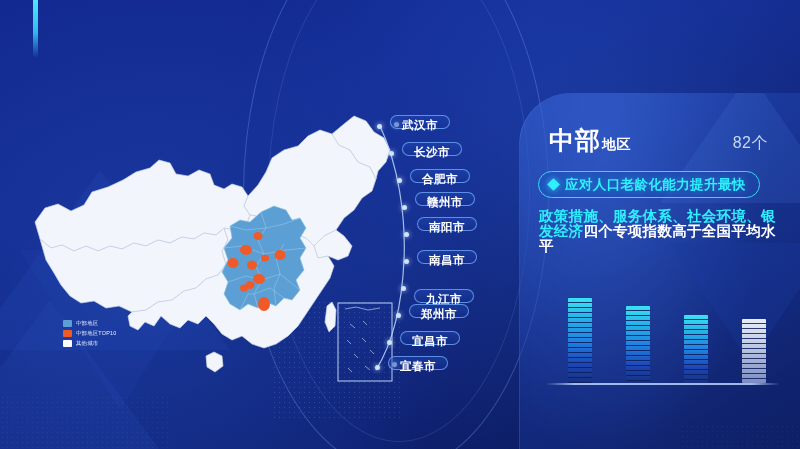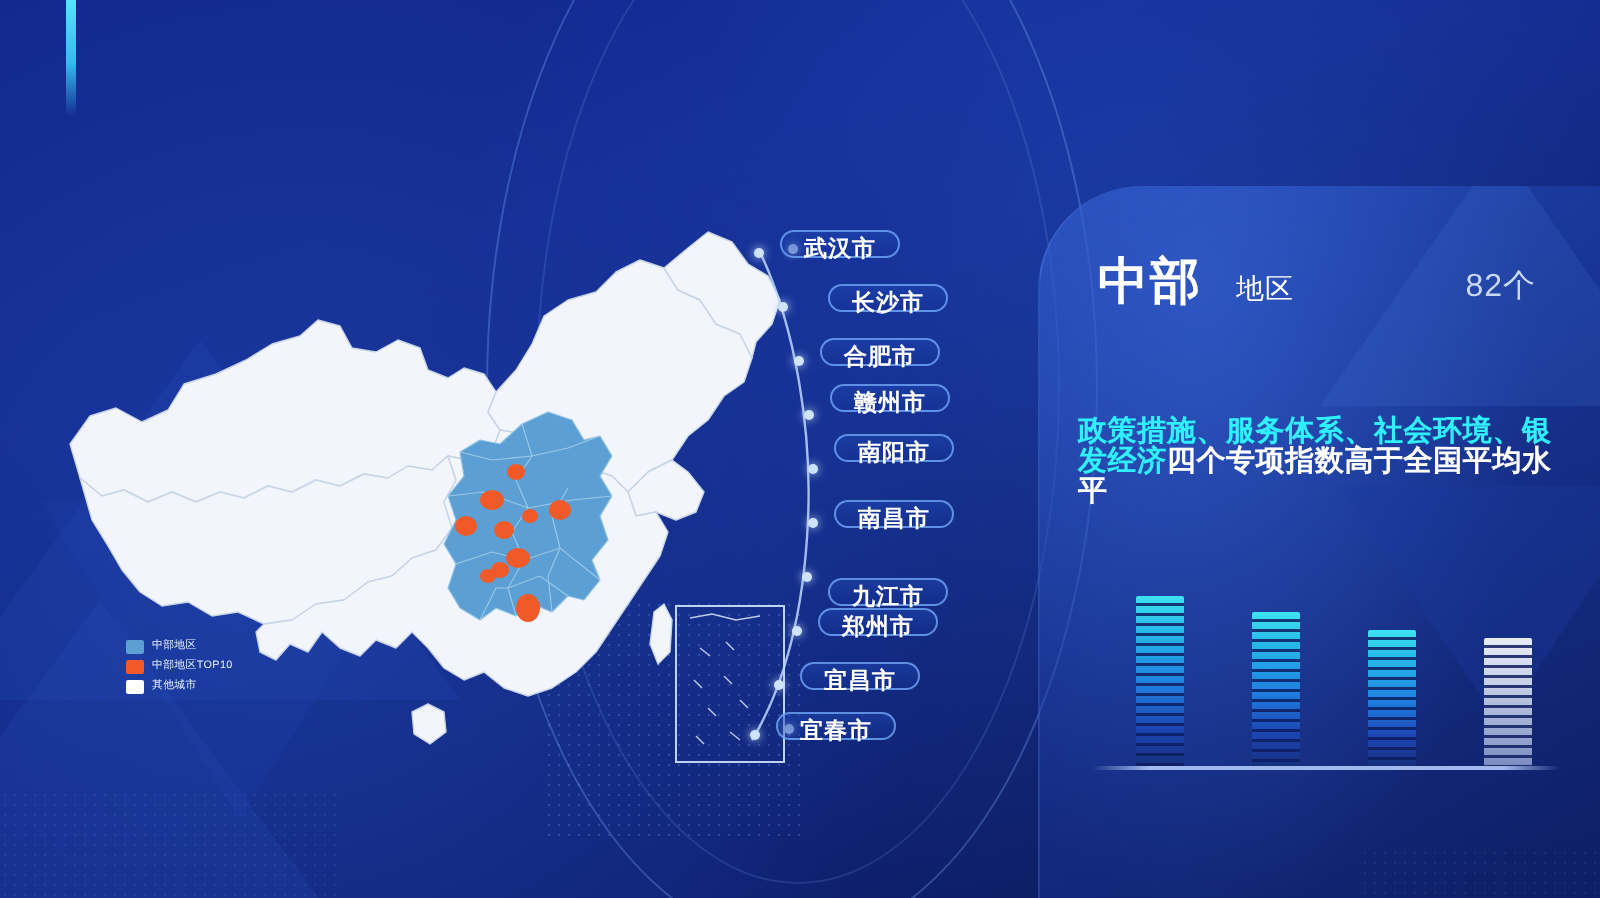--- a/index.html
+++ b/index.html
@@ -74,21 +74,21 @@
     background:
       radial-gradient(ellipse at 30% 12%, rgba(60,105,215,.50) 0%, rgba(40,80,190,0) 60%),
       linear-gradient(150deg,rgba(46,88,200,.55) 0%,rgba(28,60,165,.45) 42%,rgba(16,36,112,.55) 100%);
     border-left:1px solid rgba(120,170,255,.22);
     overflow:hidden;
   }
   .panel-tri{position:absolute;width:0;height:0;opacity:.18;}
 
   #p-head{position:absolute;left:29px;top:31px;display:flex;align-items:baseline;}
   .p-big{font-size:25px;font-weight:bold;color:#ffffff;letter-spacing:1px;}
-  .p-small{font-size:14px;font-weight:normal;color:#ffffff;margin-left:17px;letter-spacing:.5px;}
+  .p-small{font-size:14px;font-weight:bold;color:#ffffff;margin-left:1px;letter-spacing:.5px;}
   #p-count{position:absolute;right:32px;top:40px;font-size:16px;color:#c9d8f5;letter-spacing:.5px;}
 
   #p-badge{
     position:absolute;left:18px;top:78px;height:27px;padding:0 13px 0 10px;
     display:flex;align-items:center;border-radius:14px;
     border:1px solid #33d8f5;
     background:linear-gradient(90deg,rgba(30,85,190,.75),rgba(25,65,170,.35));
   }
   .diamond{
     width:9px;height:9px;background:#2ef0ff;margin-right:7px;
@@ -221,21 +221,21 @@
     <div class="citydot" style="left:25px;top:66px;"></div>
     <div class="citydot" style="left:30px;top:93px;"></div>
     <div class="citydot" style="left:32px;top:120px;"></div>
     <div class="citydot" style="left:32px;top:147px;"></div>
     <div class="citydot" style="left:29px;top:174px;"></div>
     <div class="citydot" style="left:24px;top:201px;"></div>
     <div class="citydot" style="left:15px;top:228px;"></div>
     <div class="citydot" style="left:3px;top:253px;"></div>
 
     <div class="city" style="left:18px;top:3px;">武汉市</div>
-    <div class="city" style="left:42px;top:30px;">长沙市</div>
+    <div class="city" style="left:30px;top:30px;">长沙市</div>
     <div class="city" style="left:38px;top:57px;">合肥市</div>
     <div class="city" style="left:43px;top:80px;">赣州市</div>
     <div class="city" style="left:45px;top:105px;">南阳市</div>
     <div class="city" style="left:45px;top:138px;">南昌市</div>
     <div class="city" style="left:42px;top:177px;">九江市</div>
     <div class="city" style="left:37px;top:192px;">郑州市</div>
     <div class="city" style="left:28px;top:219px;">宜昌市</div>
     <div class="city" style="left:16px;top:244px;">宜春市</div>
   </div>
 
@@ -243,20 +243,24 @@
     <div class="panel-tri" style="right:-40px;top:-20px;border-left:90px solid transparent;border-right:90px solid transparent;border-bottom:130px solid #4a78e0;"></div>
     <div class="panel-tri" style="right:-30px;top:150px;border-left:80px solid transparent;border-right:80px solid transparent;border-top:120px solid #1b3a9e;opacity:.35;"></div>
     <div class="dotgrid" style="right:0;bottom:0;width:120px;height:90px;opacity:.18;"></div>
 
     <div id="p-head">
       <span class="p-big">中部</span>
       <span class="p-small">地区</span>
     </div>
     <div id="p-count">82个</div>
 
+    <div id="p-badge">
+      <span class="diamond"></span>
+      <span class="badge-tx">应对人口老龄化能力提升最快</span>
+    </div>
 
     <div id="p-body"><span class="hl">政策措施、服务体系、社会环境、银发经济</span><span>四个专项指数高于全国平均水平</span></div>
 
     <div id="chart">
       <div class="plot">
         <div class="bar cy" style="left:22px;height:85px;">
           <div class="fill"></div>
           <div class="stripes"></div>
         </div>
         <div class="bar cy" style="left: 80px; height: 77px;">

